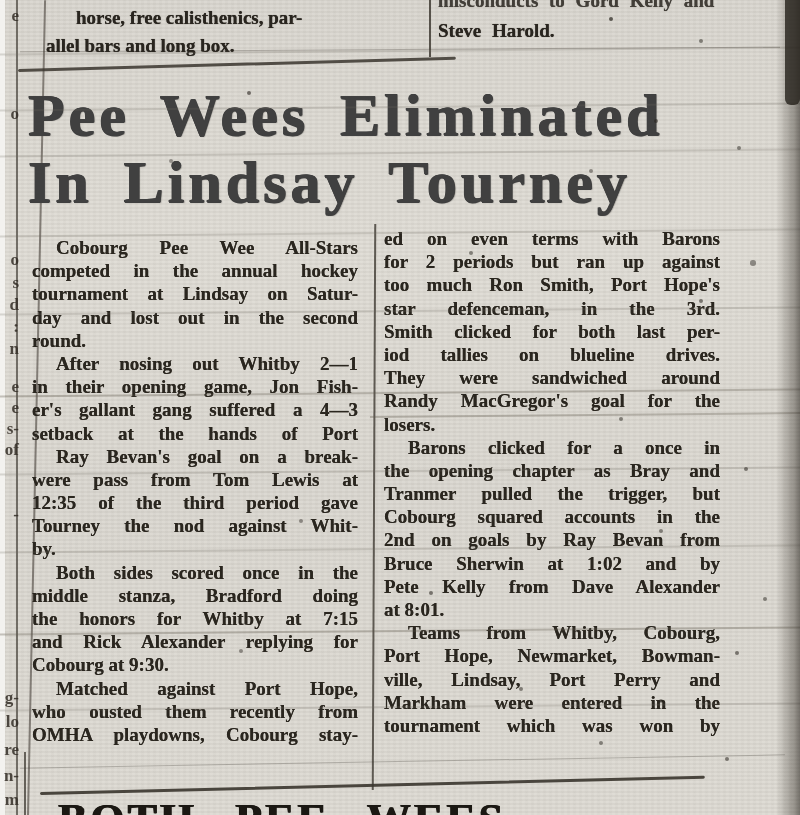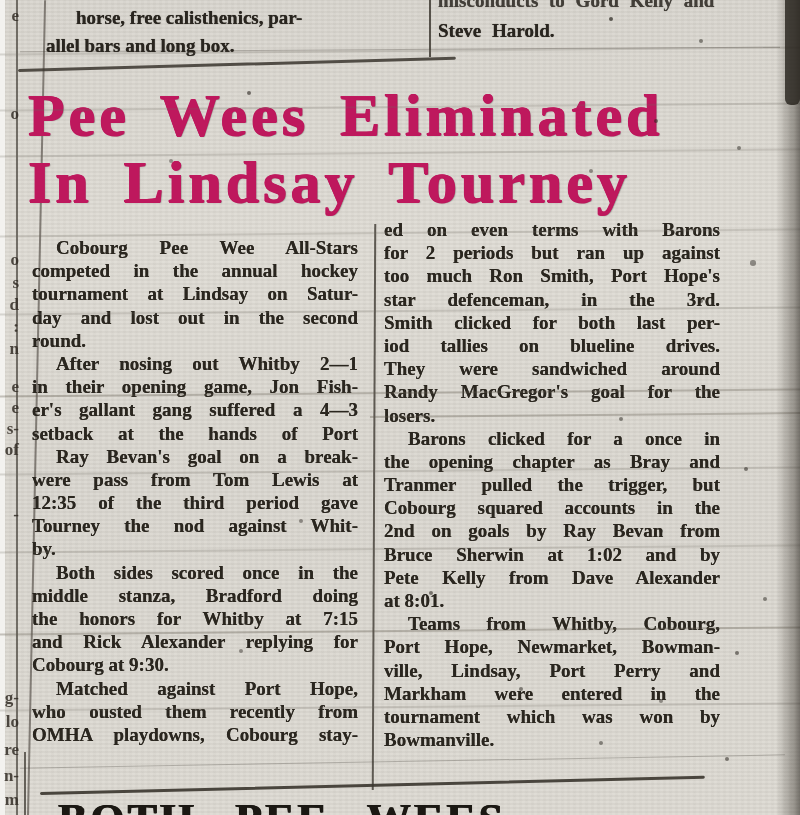--- a/index.html
+++ b/index.html
@@ -68,31 +68,31 @@
   .top-strip-left .l1 { padding-left: 30px; }
   .top-strip-right {
     position: absolute; left: 438px; top: -14px; width: 345px;
     font-size: 19px; font-weight: bold; line-height: 30px;
     text-shadow: 0 0 0.7px currentColor; word-spacing: 6px;
   }
   .top-strip-right .l1 { opacity: 0.85; }
   
   .headline {
     position: absolute; left: 28px; top: 82px; width: 720px;
-    font-weight: bold; color: #be185d;
+    font-weight: bold; color: #404040;
   }
   .headline .hl {
     font-size: 60px; line-height: 67px; letter-spacing: 4px; word-spacing: 12px;
     text-shadow: 0.6px 0 0 currentColor, -0.6px 0 0 currentColor, 0 0.5px 0 currentColor, 1px 1px 1px rgba(27,24,19,0.35);
     white-space: nowrap;
   }
   
   .col { position: absolute; font-size: 19px; font-weight: bold; color: #2a261f; text-shadow: 0 0 0.6px rgba(42,38,31,0.85); }
   .col-left  { left: 32px;  top: 236px; width: 326px; }
-  .col-right { left: 384px; top: 218px; width: 336px; }
+  .col-right { left: 384px; top: 227px; width: 336px; }
   .para { margin: 0; }
   .line { line-height: 23.2px; height: 23.2px; text-align: justify; text-align-last: justify; white-space: nowrap; overflow: visible; }
   .line.last { text-align-last: left; }
   .line.first { text-indent: 24px; }
   
   .frag { position: absolute; left: 1px; width: 18px; font-size: 17px; font-weight: bold; color: rgba(50,45,38,0.85); text-align: right; }
   
   .bottom-frag-clip { position: absolute; left: 58px; top: 800px; width: 540px; height: 15px; overflow: hidden; }
   .bottom-frag-clip .bf {
     position: absolute; left: 0; top: -6px; font-size: 44px; font-weight: bold; color: #1b1813;
@@ -182,21 +182,20 @@
       <div class="line">Bruce Sherwin at 1:02 and by</div>
       <div class="line">Pete Kelly from Dave Alexander</div>
       <div class="line last">at 8:01.</div>
     </div>
     <div class="para">
       <div class="line first">Teams from Whitby, Cobourg,</div>
       <div class="line">Port Hope, Newmarket, Bowman-</div>
       <div class="line">ville, Lindsay, Port Perry and</div>
       <div class="line">Markham were entered in the</div>
       <div class="line">tournament which was won by</div>
-      <div class="line last">Bowmanville.</div>
     </div>
   </div>
 
 <div>
     <span class="frag" style="top: 6px;">e</span>
     <span class="frag" style="top: 104px;">o</span>
     <span class="frag" style="top: 250px;">o</span>
     <span class="frag" style="top: 273px;">s</span>
     <span class="frag" style="top: 295px;">d</span>
     <span class="frag" style="top: 317px;">:</span>

